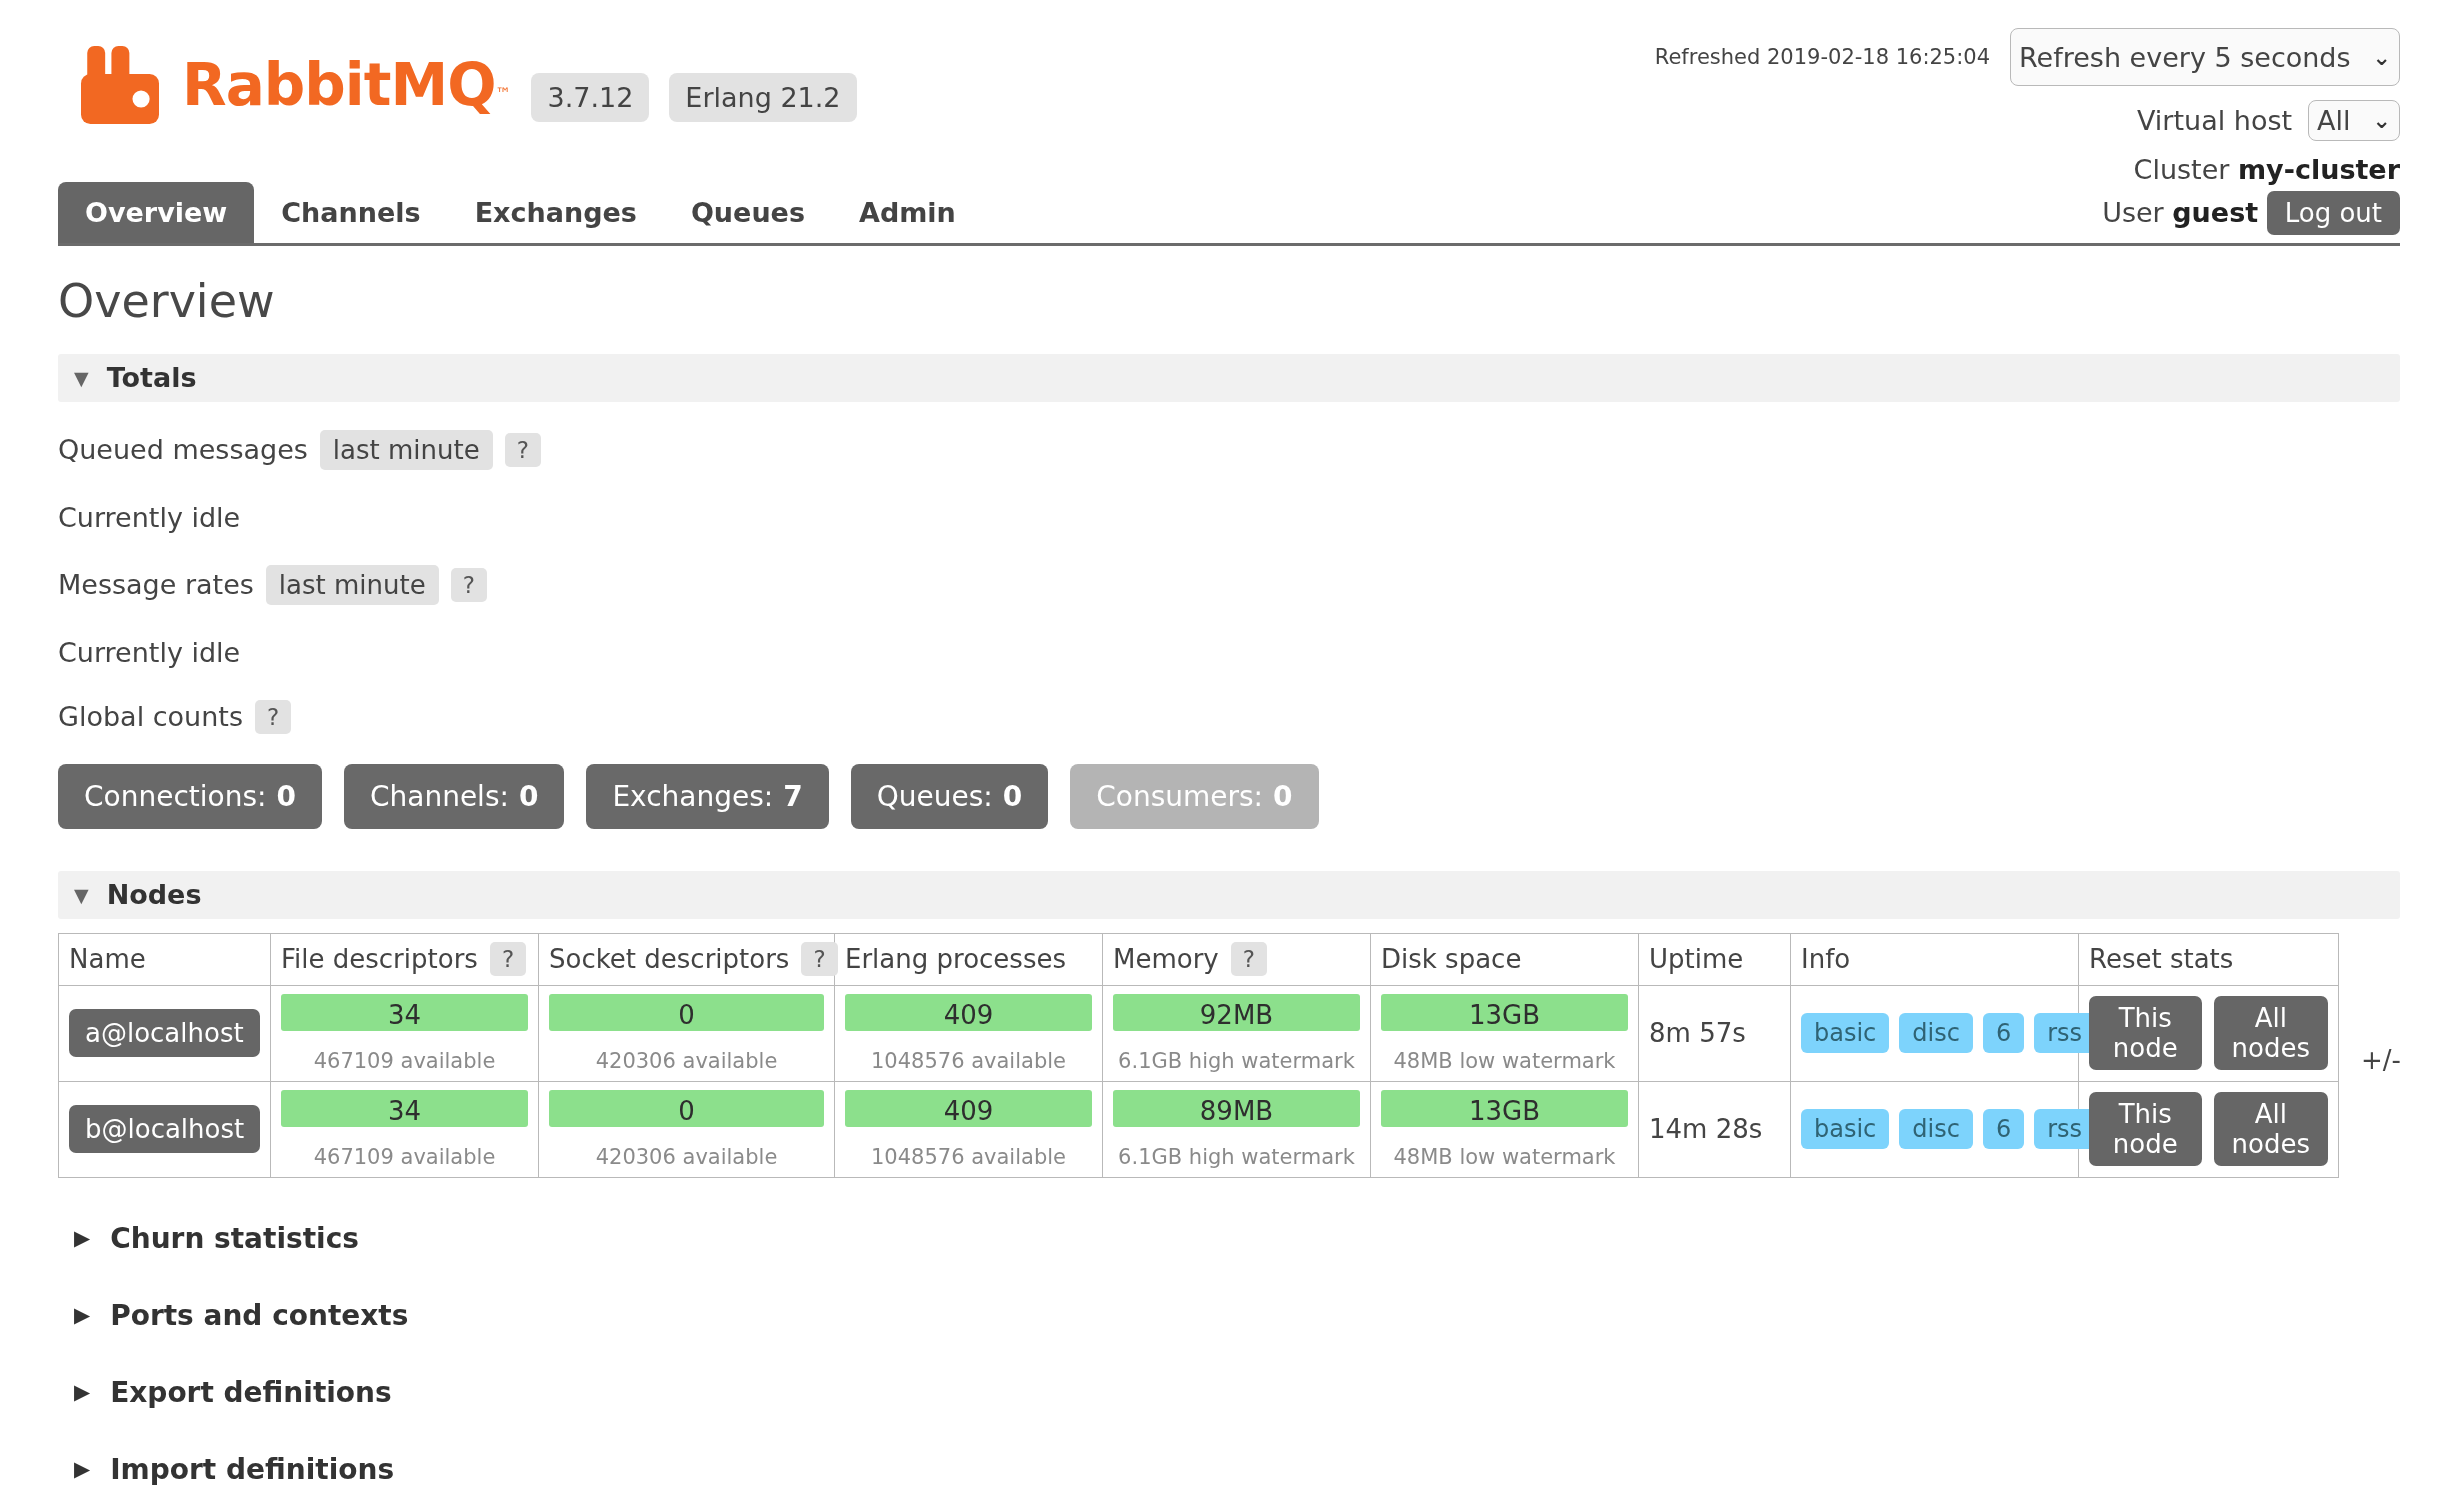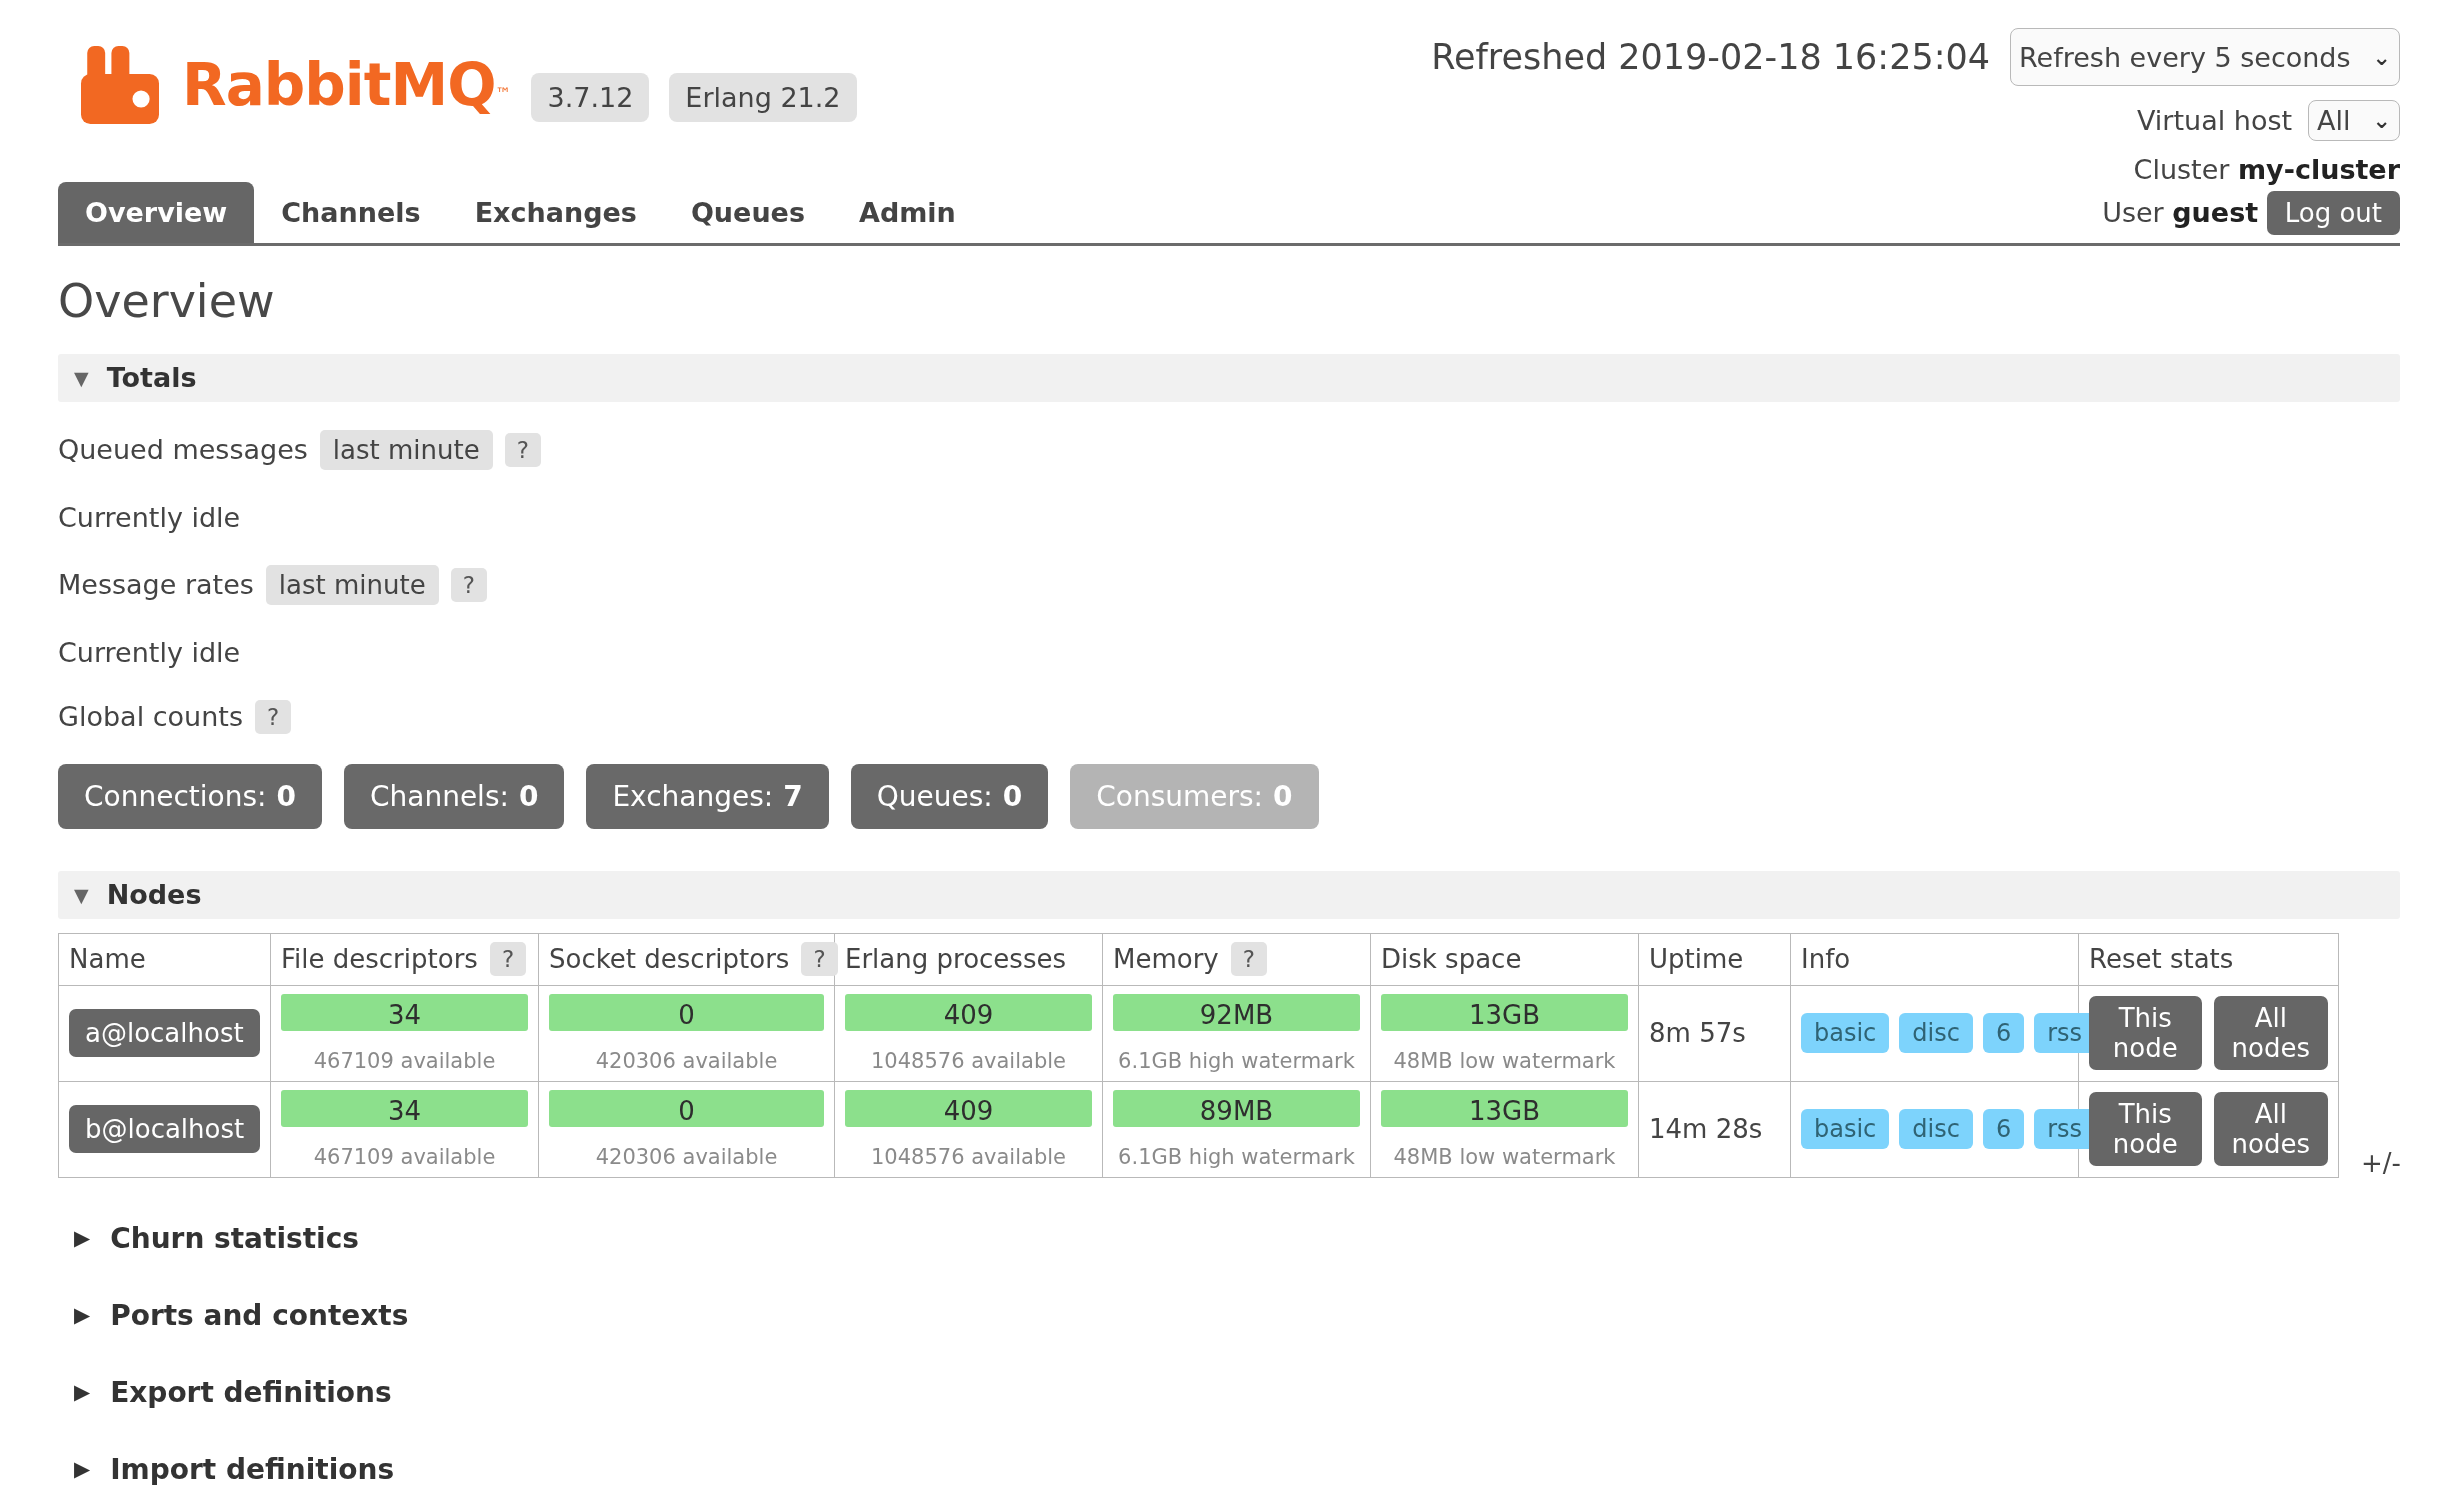--- a/index.html
+++ b/index.html
@@ -18,21 +18,21 @@
   .logo-area { display: flex; align-items: center; gap: 20px; padding-left: 20px; }
   .logo-mark { width: 84px; height: 78px; }
   .logo-text { font-size: 58px; font-weight: bold; color: #f26822; letter-spacing: -1px; }
   .logo-tm { font-size: 16px; color: #f26822; vertical-align: 6px; }
   .chip {
     background: #e2e2e2; color: #444; border-radius: 8px;
     padding: 9px 16px; font-size: 27px; margin-top: 26px;
   }
   .top-right { display: flex; flex-direction: column; align-items: flex-end; gap: 14px; }
   .refresh-row { display: flex; align-items: center; gap: 20px; }
-  .refreshed-text { font-size: 35px; color: #444; }
+  .refreshed-text { font-size: 21px; color: #444; }
   .select-box {
     border: 1px solid #b9b9b9; border-radius: 8px; background: #fafafa;
     display: flex; align-items: center; justify-content: space-between;
     padding: 0 8px; height: 58px; gap: 22px; cursor: pointer;
   }
   .select-box .chev { font-size: 22px; color: #333; font-weight: bold; }
   .vhost-row { display: flex; align-items: center; gap: 16px; }
   .vhost-select { height: 41px; }
 
   
@@ -80,21 +80,21 @@
   .counts-row { display: flex; gap: 22px; margin: 30px 0 10px 0; }
   .count-btn {
     background: #696969; color: #fff; border: none; border-radius: 8px;
     padding: 16px 26px; font-size: 28px; cursor: pointer; display: flex; gap: 10px;
     font-family: "DejaVu Sans", "Liberation Sans", sans-serif;
   }
   .count-btn .val { font-weight: bold; }
   .count-btn.muted { background: #b4b4b4; }
 
   
-  .nodes-area { display: flex; align-items: flex-end; gap: 22px; margin-top: 14px; }
+  .nodes-area { display: flex; align-items: center; gap: 22px; margin-top: 14px; }
   table.nodes-table { border-collapse: collapse; table-layout: fixed; width: 2280px; }
   .nodes-table th, .nodes-table td {
     border: 1px solid #b9b9b9; padding: 8px 10px; text-align: left;
     font-size: 26px; font-weight: normal; vertical-align: middle;
   }
   .nodes-table th { height: 52px; white-space: nowrap; }
   .nodes-table td { height: 94px; }
   .th-inner { display: flex; align-items: center; gap: 12px; }
   .node-badge {
     display: inline-block; background: #666; color: #fff; border-radius: 7px;

